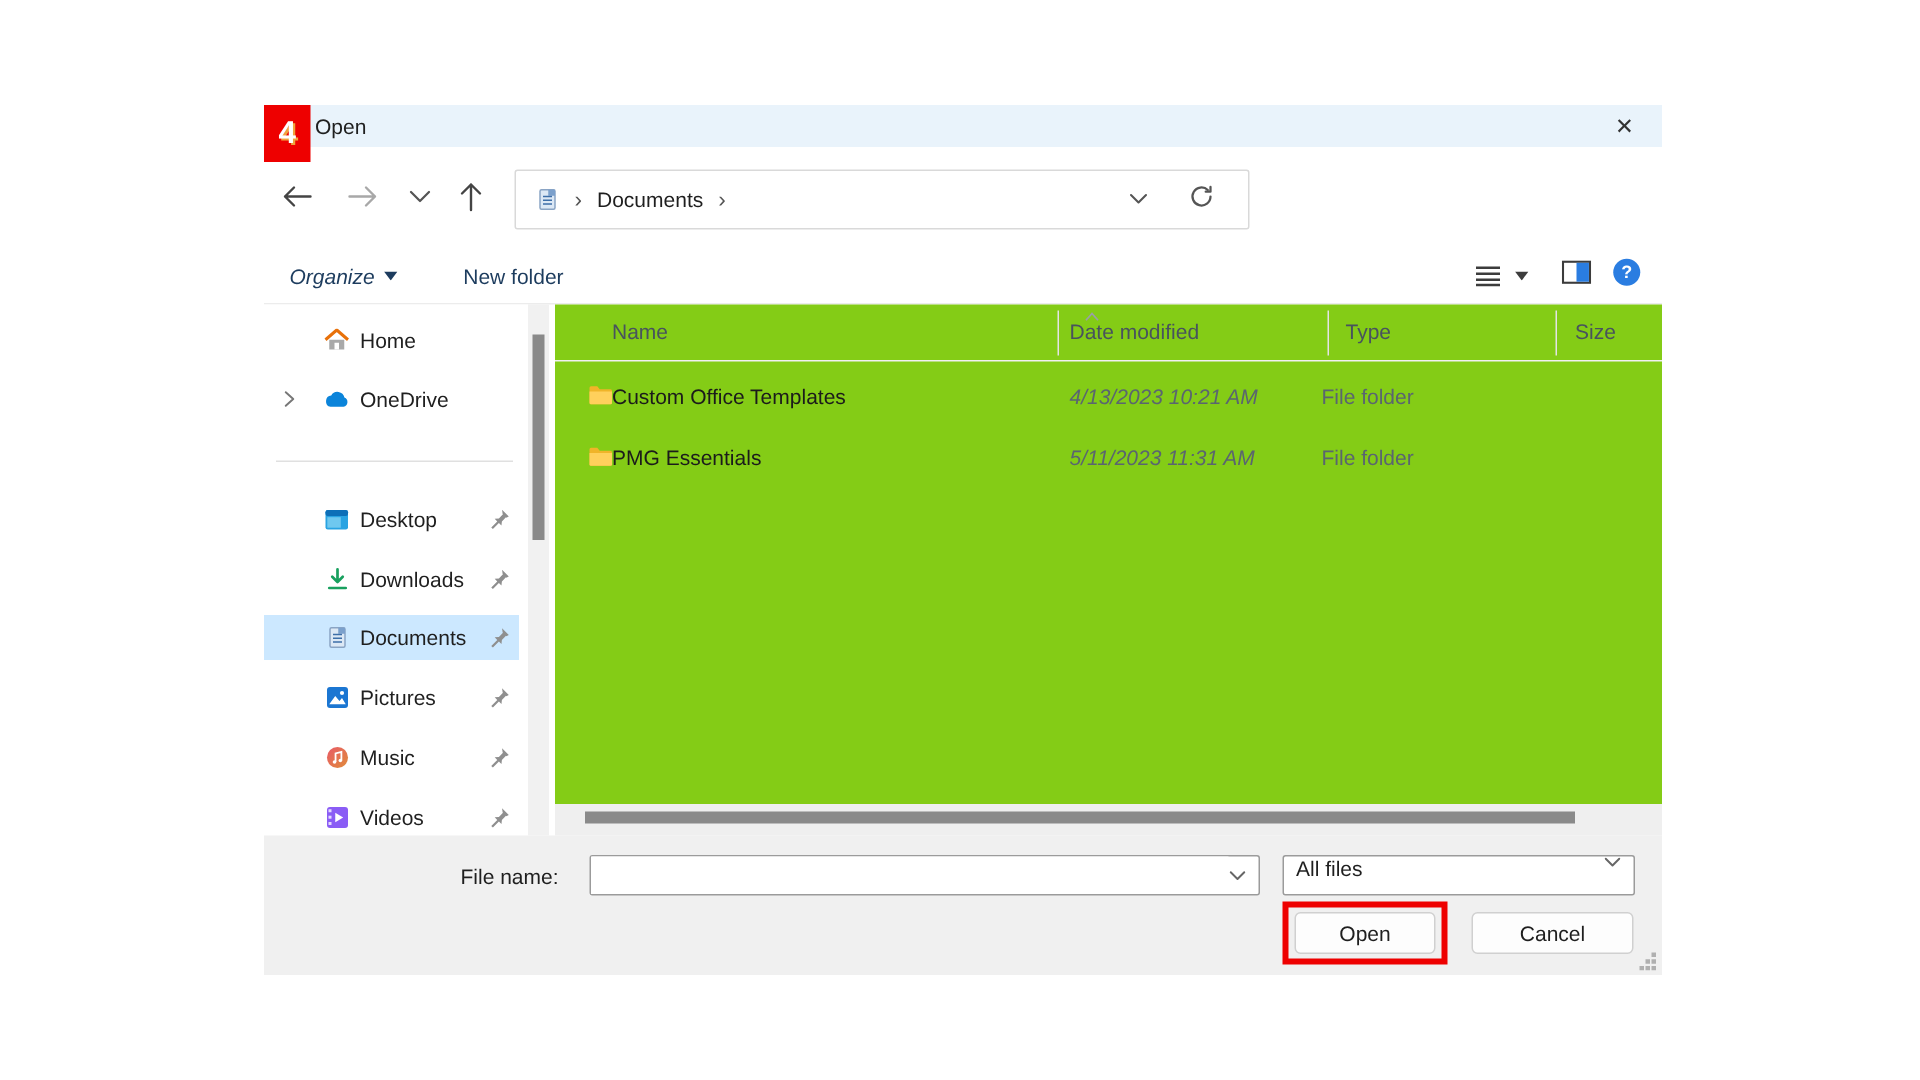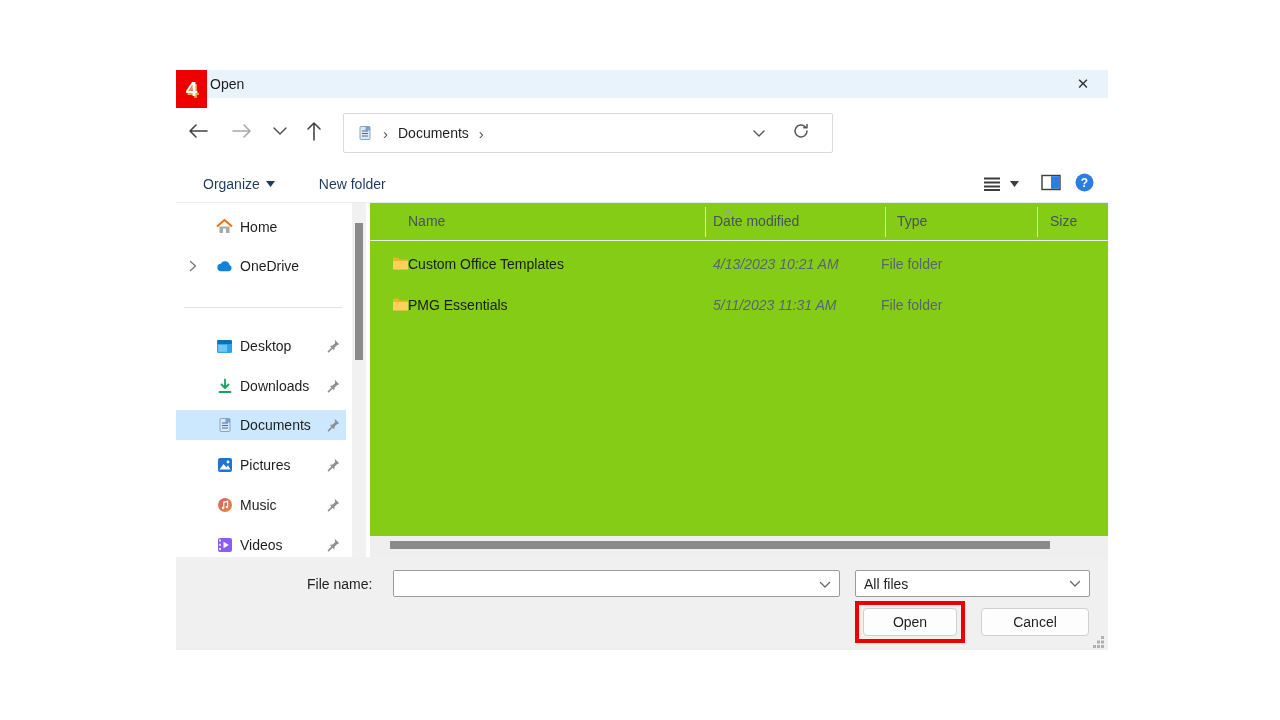--- a/index.html
+++ b/index.html
@@ -22,21 +22,21 @@
   .crumb-sep { color:#555; font-size:15px; padding:0 2px; }
   .crumb { font-size:14px; color:#1f1f1f; }
   .addr-right { display:flex; align-items:center; gap:26px; padding-right:22px; }
   .search-box { position:absolute; left:672px; top:6px; width:250px; height:40px; border:1px solid #d9d9d9; border-radius:2px; background:#fff; display:flex; align-items:center; padding:0 12px; }
   .search-box input { border:none; outline:none; flex:1; font-size:14px; color:#333; font-family:"Liberation Sans", sans-serif; }
   .search-box input::placeholder { color:#767676; }
 
   
   .toolbar { position:absolute; left:0; top:96px; width:932px; height:37px; border-bottom:1px solid #ececec; display:flex; align-items:center; }
   .tb-item { font-size:14px; color:#1d3c5e; display:flex; align-items:center; gap:6px; cursor:pointer; }
-  .tb-organize { margin-left:27px; }
+  .tb-organize { margin-left:17px;font-style:italic; }
   .tb-newfolder { margin-left:44px; }
   .tb-right { position:absolute; right:14px; display:flex; align-items:center; gap:14px; }
   .tb-views { display:flex; align-items:center; gap:8px; cursor:pointer; }
 
   
   .main { position:absolute; left:0; top:133px; width:932px; height:354px; }
   .sidebar { position:absolute; left:0; top:0; width:176px; height:354px; background:#fff; }
   .side-item { position:absolute; left:0; width:170px; height:30px; display:flex; align-items:center; cursor:pointer; }
   .side-item.selected { background:#cce8ff; }
   .side-expander { position:absolute; left:10px; width:14px; display:flex; justify-content:center; }
@@ -62,21 +62,21 @@
 
   .h-scroll-strip { position:absolute; left:194px; top:333px; width:738px; height:21px; background:#efefef; }
   .h-scroll-thumb { position:absolute; left:20px; top:5px; width:660px; height:8px; background:#8a8a8a; }
 
   
   .footer { position:absolute; left:0; top:487px; width:932px; height:93px; background:#f0f0f0; }
   .fn-label { position:absolute; left:131px; top:19px; font-size:14px; color:#1f1f1f; }
   .fn-input-wrap { position:absolute; left:217px; top:13px; width:447px; height:27px; background:#fff; border:1px solid #9b9b9b; border-radius:2px; display:flex; align-items:center; }
   .fn-input-wrap input { border:none; outline:none; flex:1; height:100%; padding:0 8px; font-size:14px; font-family:"Liberation Sans", sans-serif; }
   .fn-dd { padding-right:8px; }
-  .ft-combo { position:absolute; left:679px; top:13px; width:235px; height:27px; background:#fff; border:1px solid #9b9b9b; border-radius:2px; display:flex; align-items:center; justify-content:space-between; padding:0 8px; cursor:pointer; }
+  .ft-combo { position:absolute; left:679px; top:13px; width:235px; height:27px; background:#fff; border:1px solid #9b9b9b; border-radius:2px; display:flex; align-items:flex-start; justify-content:space-between; padding:0 8px; cursor:pointer; }
   .ft-combo span { font-size:14px; color:#1f1f1f; }
   .btn { position:absolute; top:538px; height:28px; background:#fdfdfd; border:1px solid #d0d0d0; border-radius:4px; font-size:14px; color:#1f1f1f; display:flex; align-items:center; justify-content:center; cursor:pointer; }
   .btn-open { left:687px; width:94px; }
   .btn-cancel { left:805px; width:108px; }
   .open-highlight { position:absolute; left:679px; top:531px; width:110px; height:42px; border:4px solid #ee0000; z-index:6; pointer-events:none; }
   .grip { position:absolute; right:3px; bottom:3px; width:13px; height:13px; }
 </style>
 </head>
 <body>
 

